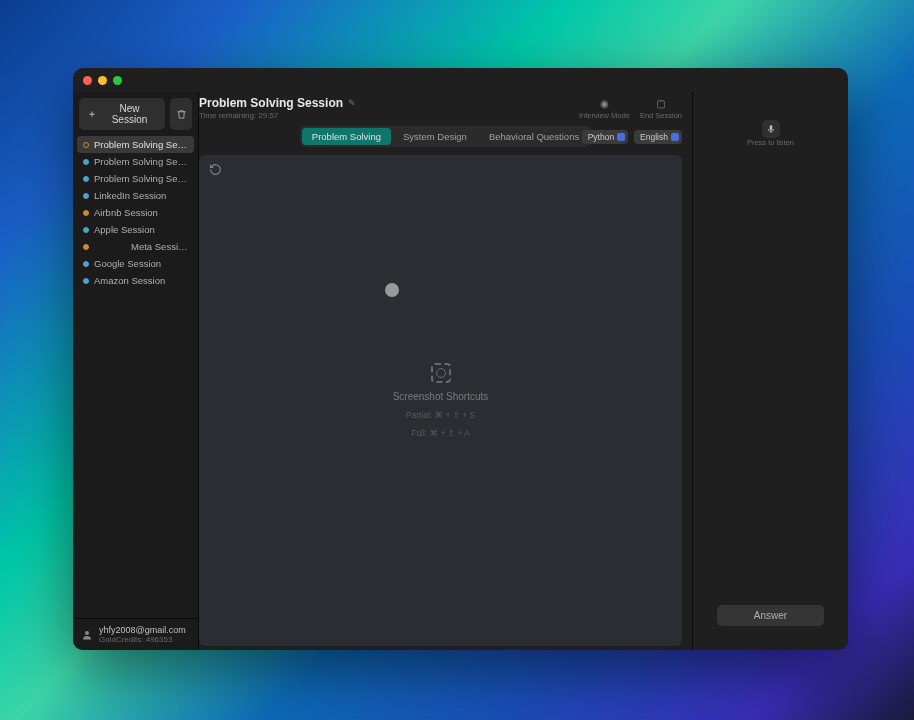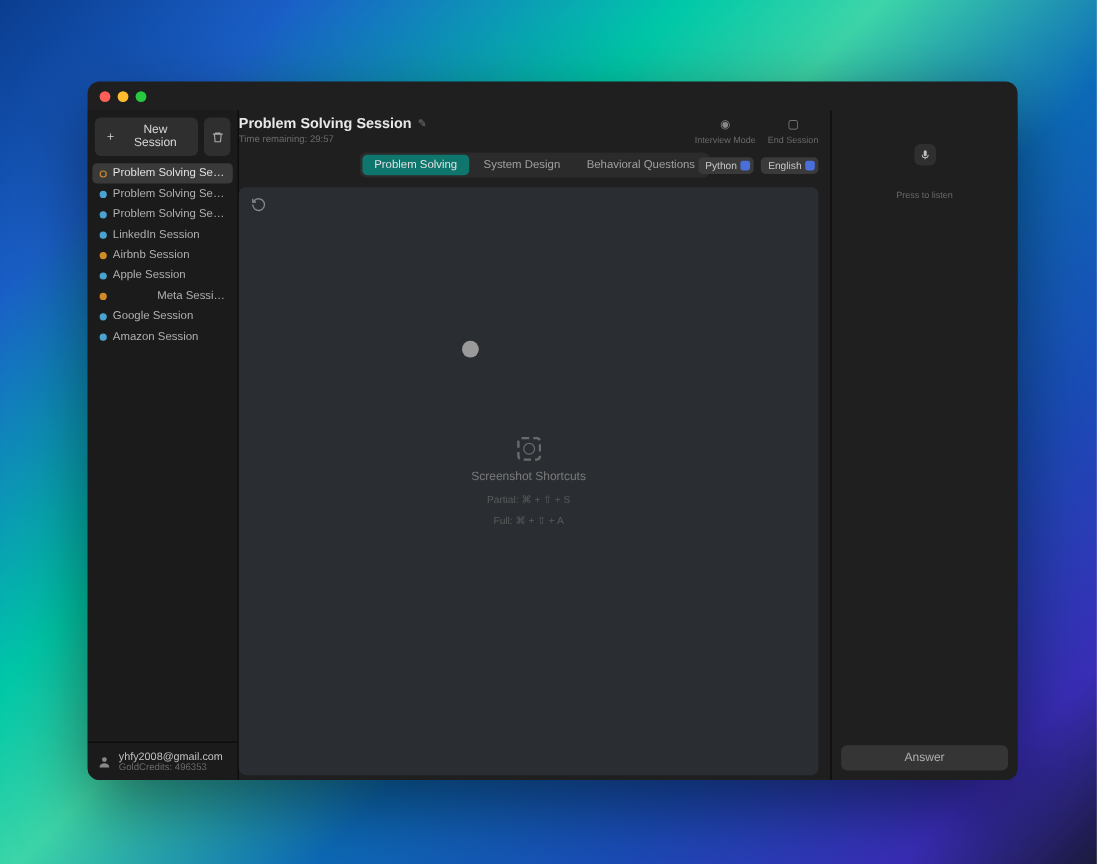--- a/index.html
+++ b/index.html
@@ -236,34 +236,34 @@
   background:#1f1f1f;
   display:flex;
   flex-direction:column;
   border-left:1px solid #0a0a0a;
 }
 .mic-area {
   display:flex;
   flex-direction:column;
   align-items:center;
   padding:28px 0 10px 0;
-  gap:20px;
+  gap:0;
 }
 .mic-box {
   width:18px; height:18px;
   background:#2f2f2f;
   border-radius:5px;
   display:flex;
   align-items:center;
   justify-content:center;
 }
 .mic-label { font-size:7.5px; color:#6a6a6a; }
 .right-spacer { flex:1; }
 .answer-btn {
-  margin:8px;
+  margin:24px;
   background:#353535;
   border:none;
   border-radius:5px;
   font-size:10px;
   color:#b0b0b0;
   padding:5px 0;
   cursor:pointer;
 }
 svg { display:block; }
 </style>

